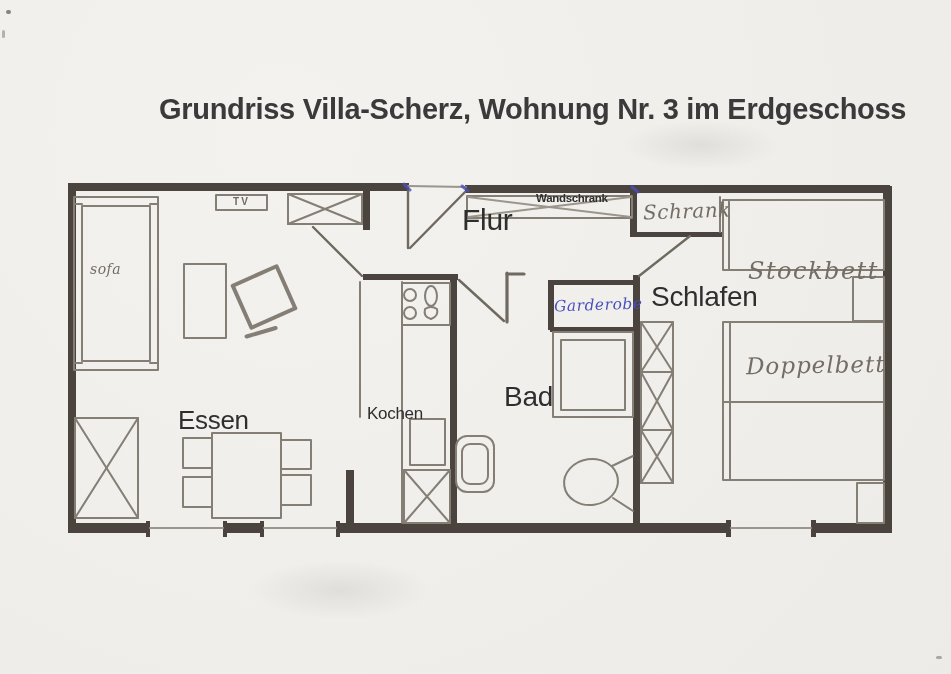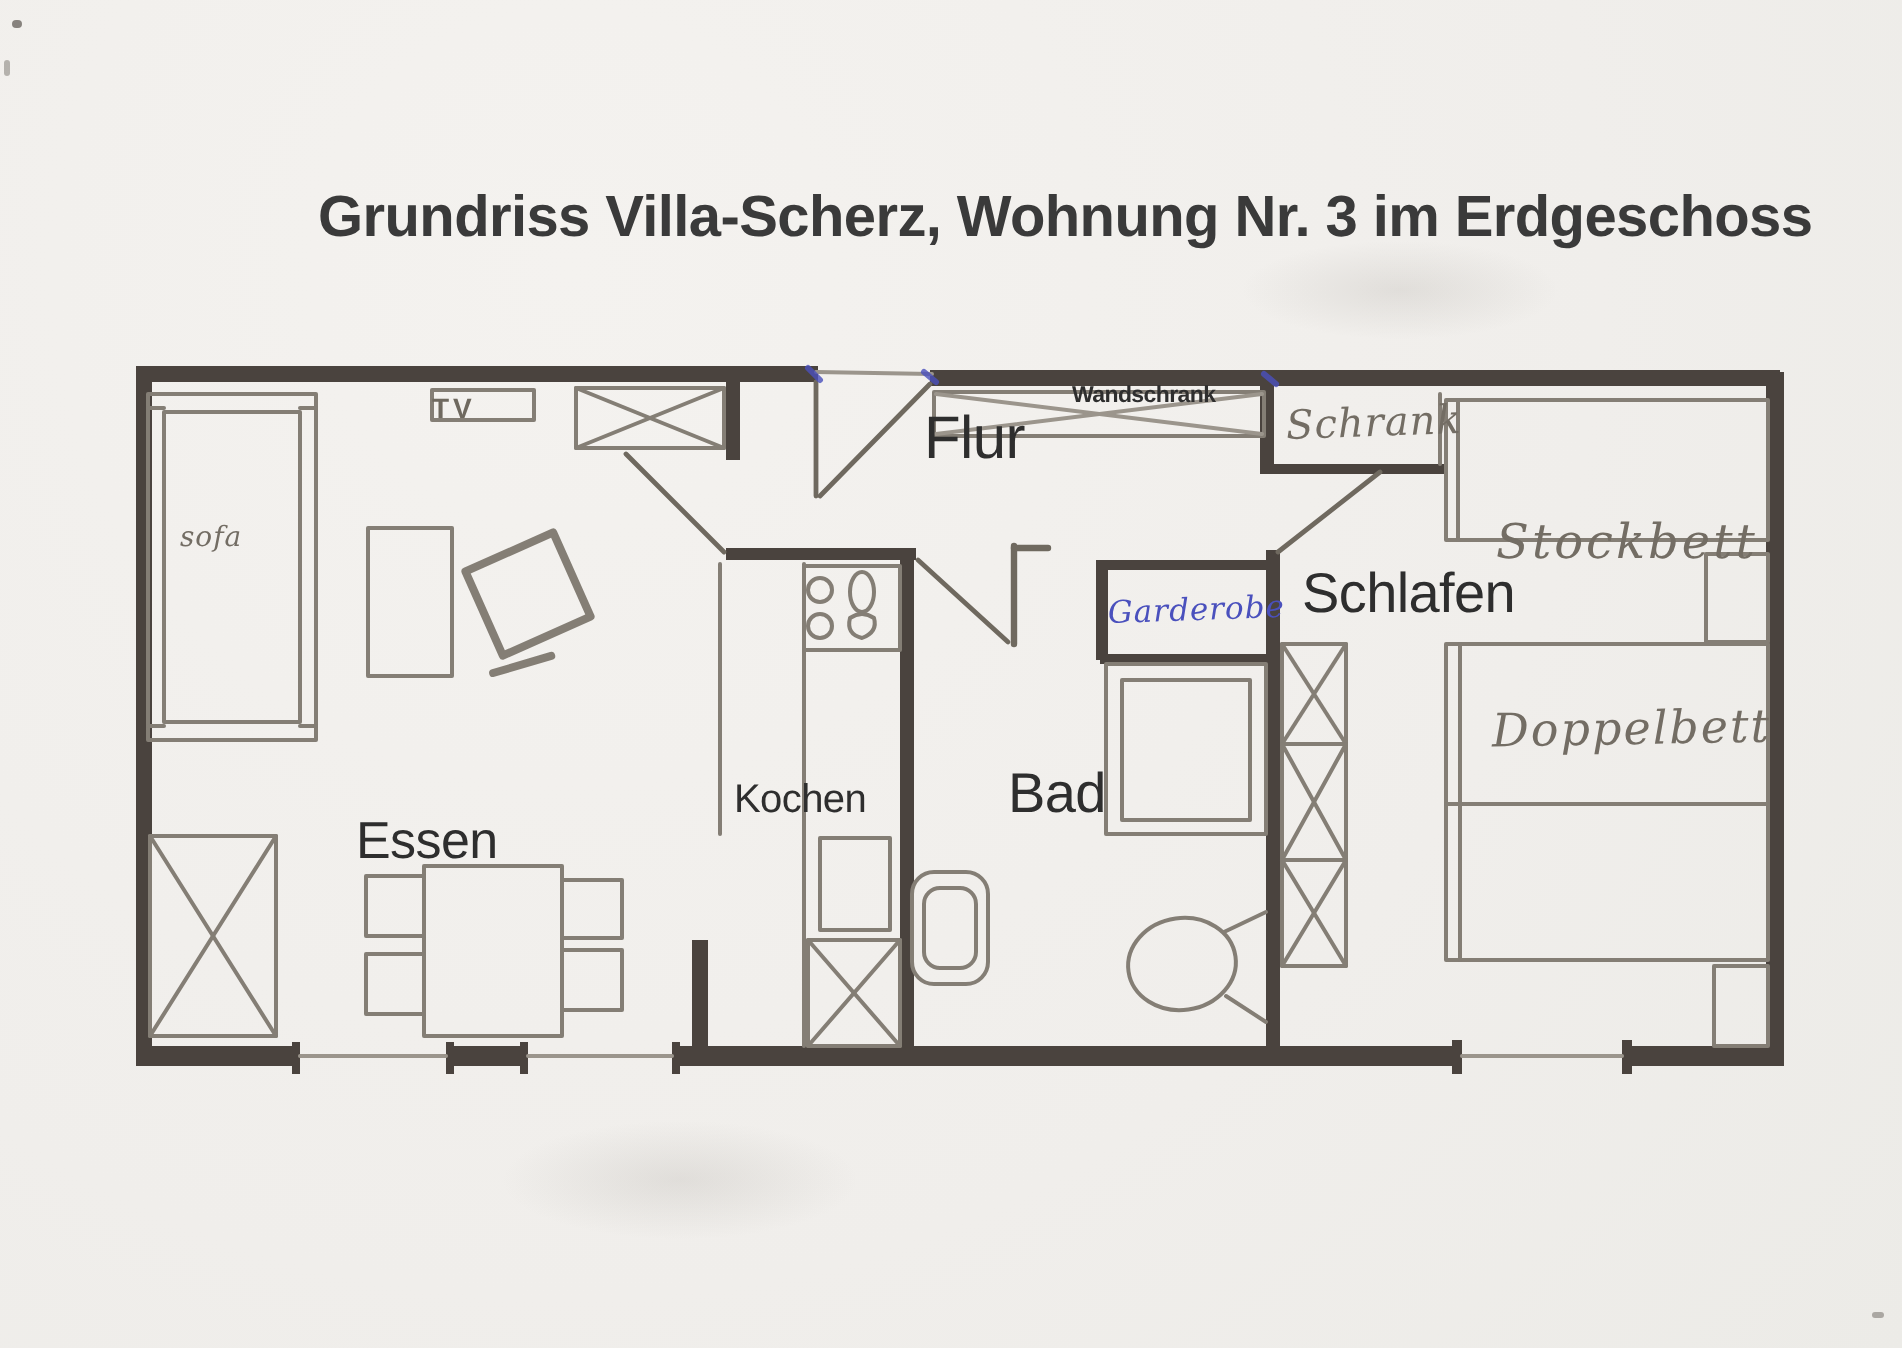--- a/index.html
+++ b/index.html
@@ -181,23 +181,23 @@
       <rect x="857" y="483" width="27" height="40"></rect>
     </g>
   </svg>
 
   <div class="label printed" style="left:159px;top:95px;font-size:29px;font-weight:600;color:#3a3a3a;">Grundriss Villa-Scherz, Wohnung Nr. 3 im Erdgeschoss</div>
 
   <div class="label printed" style="left:462px;top:205px;font-size:30px;">Flur</div>
   <div class="label printed" style="left:505px;top:193px;font-size:11.5px;font-weight:600;margin-left:31px;">Wandschrank</div>
   <div class="label printed" style="left:651px;top:283px;font-size:28px;">Schlafen</div>
   <div class="label printed" style="left:504px;top:383px;font-size:28px;">Bad</div>
-  <div class="label printed" style="left:367px;top:390px;font-size:20px;text-align:right;">Kochen</div>
+  <div class="label printed" style="left:367px;top:405px;font-size:17px;text-align:right;">Kochen</div>
   <div class="label printed" style="left:178px;top:407px;font-size:26px;">Essen</div>
-  <div class="label" style="left:216px;top:197px;width:51px;text-align:left;font-size:14px;letter-spacing:2px;color:#6f695f;font-weight:700;">TV</div>
+  <div class="label" style="left:216px;top:197px;width:51px;text-align:center;font-size:10px;letter-spacing:2px;color:#6f695f;font-weight:700;">TV</div>
 
   <div class="label hand" style="left:90px;top:262px;font-size:14px;">sofa</div>
   <div class="label hand" style="left:643px;top:201px;font-size:20px;transform:rotate(-2deg);">Schrank</div>
   <div class="label hand" style="left:748px;top:213px;font-size:24px;letter-spacing:1.5px;margin-top:46px;">Stockbett</div>
   <div class="label hand" style="left:746px;top:354px;font-size:23px;letter-spacing:1px;transform:rotate(-1deg);">Doppelbett</div>
   <div class="label hand blue" style="left:554px;top:298px;font-size:15.5px;transform:rotate(-2deg);">Garderobe</div>
 
 </div>
 
 </body></html>

